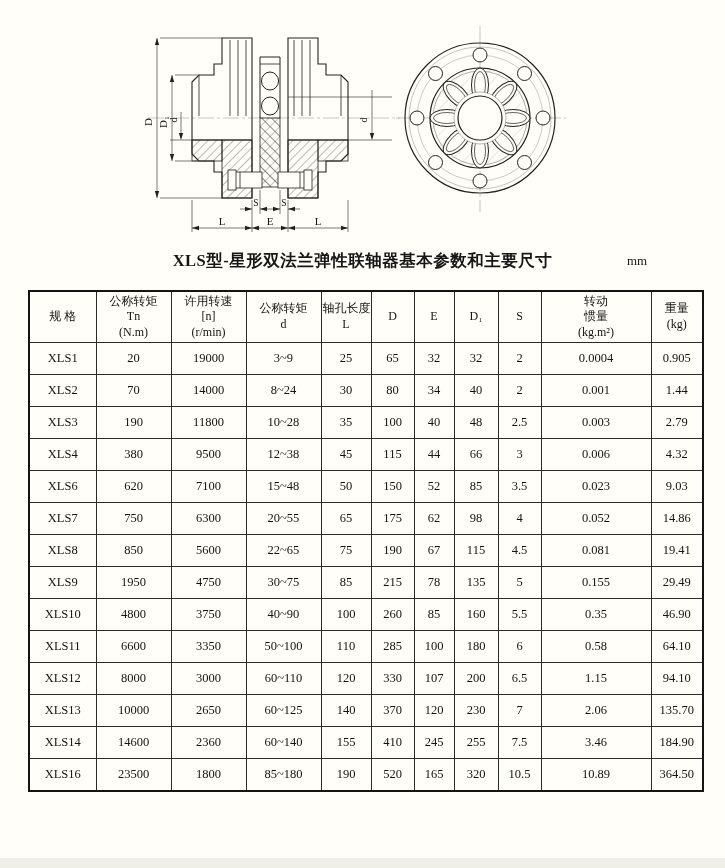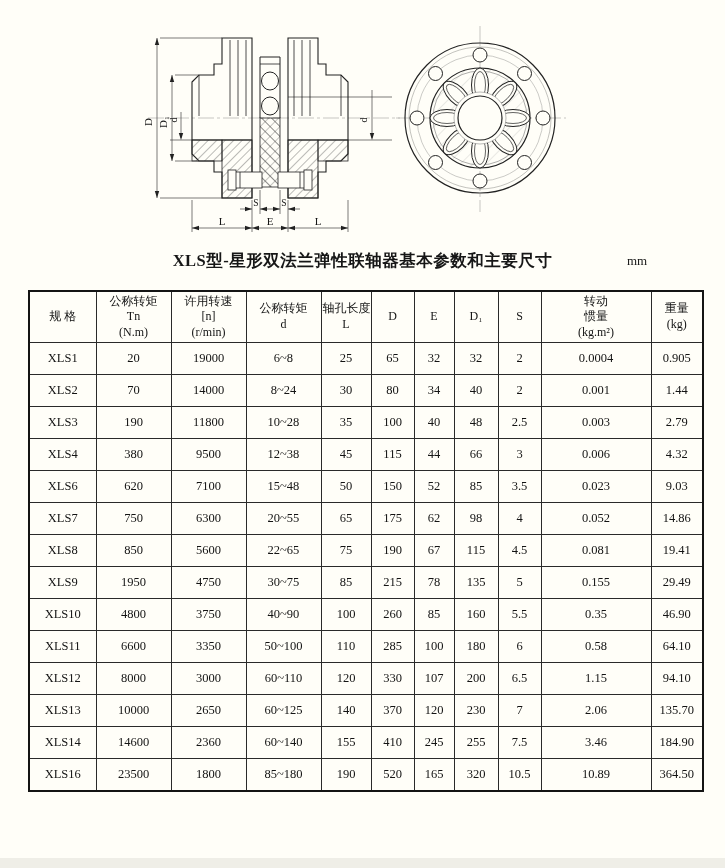--- a/index.html
+++ b/index.html
@@ -285,21 +285,21 @@
           <div class="hline"></div>
           <div class="hline">(kg)</div>
         </th>
       </tr>
   </thead>
   <tbody id="table-body">
       <tr>
         <td>XLS1</td>
         <td>20</td>
         <td>19000</td>
-        <td>6~8</td>
+        <td>3~9</td>
         <td>25</td>
         <td>65</td>
         <td>32</td>
         <td>32</td>
         <td>2</td>
         <td>0.0004</td>
         <td>0.905</td>
       </tr>
       <tr>
         <td>XLS2</td>

